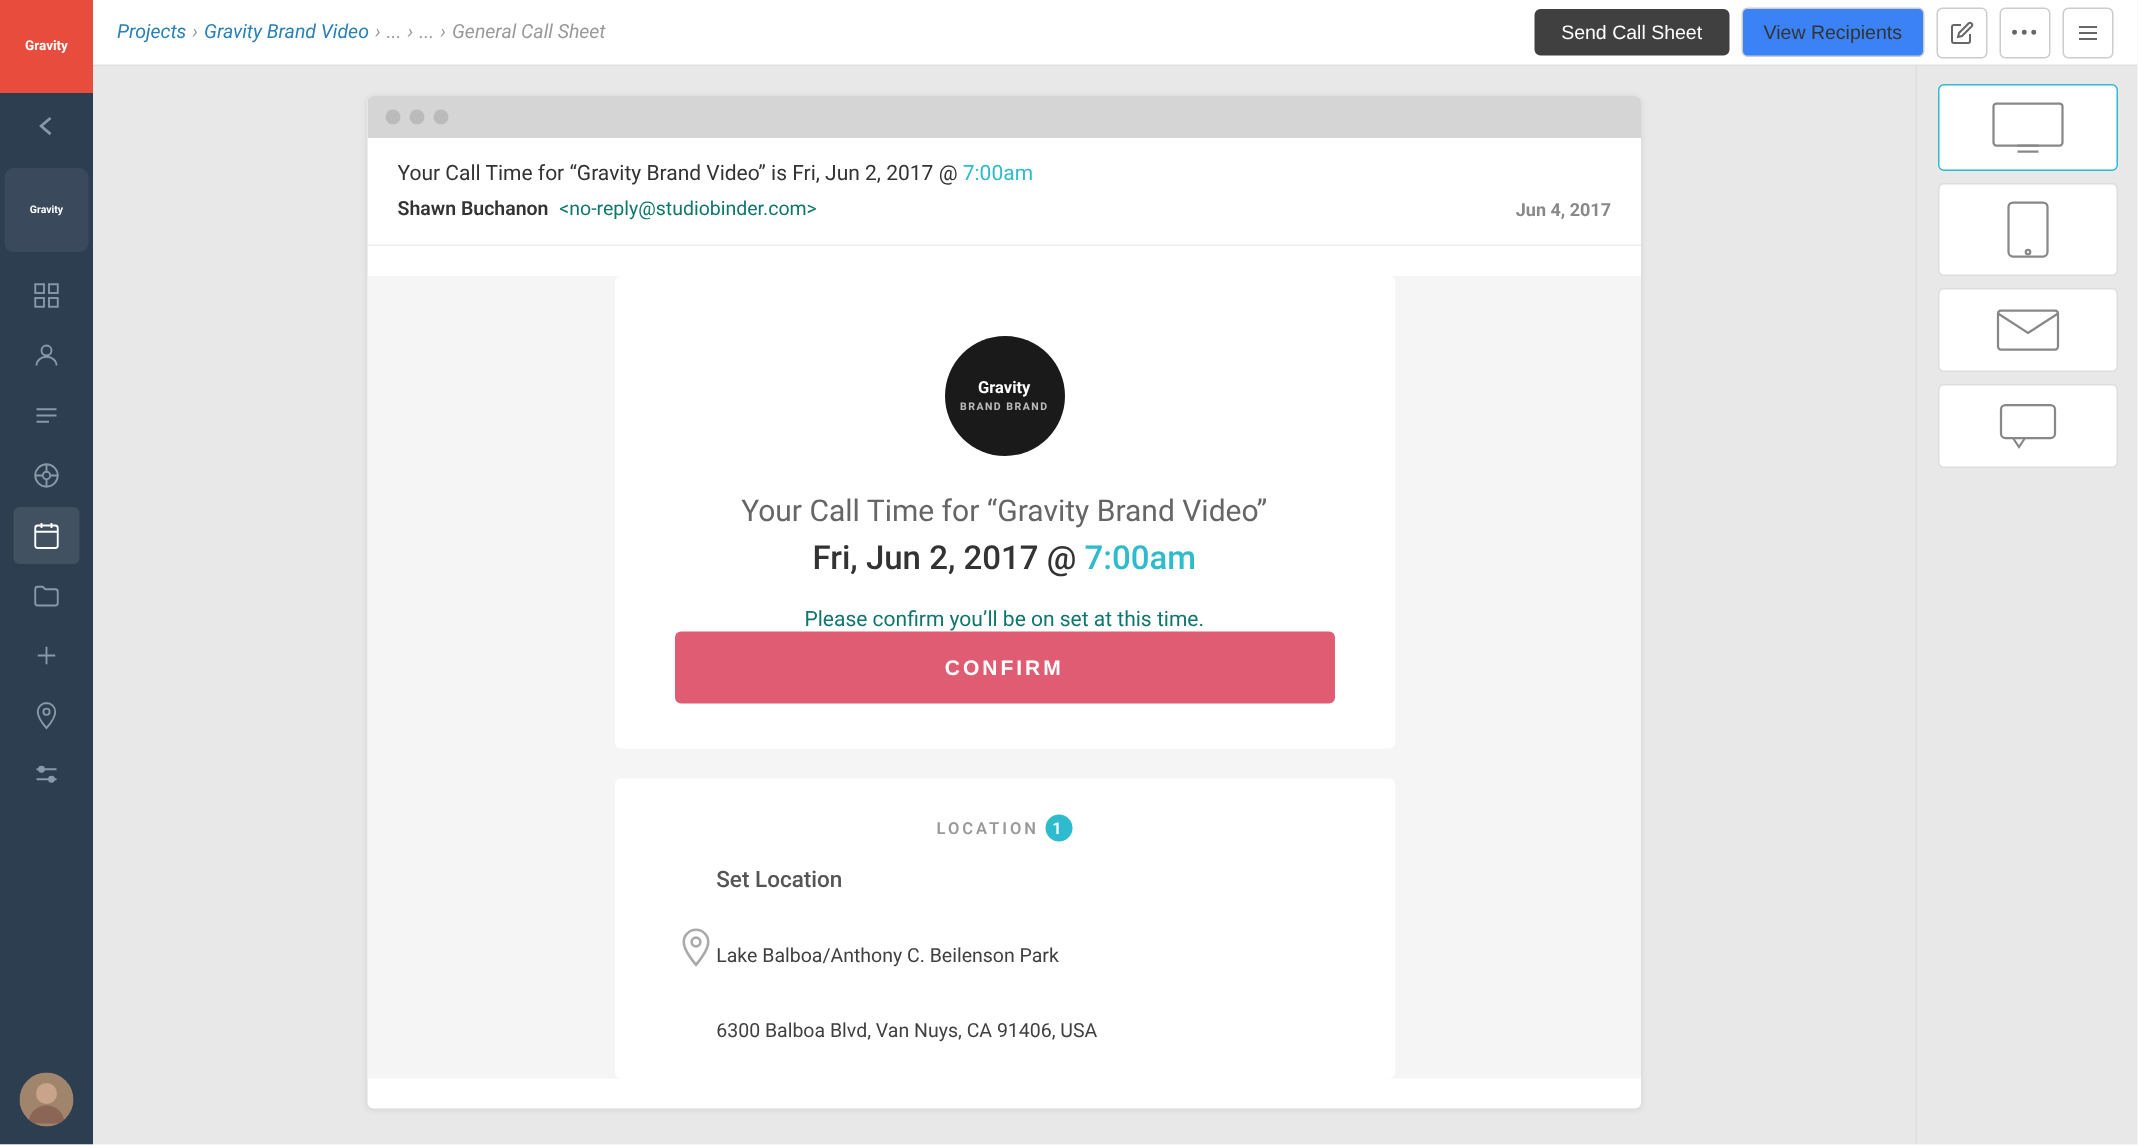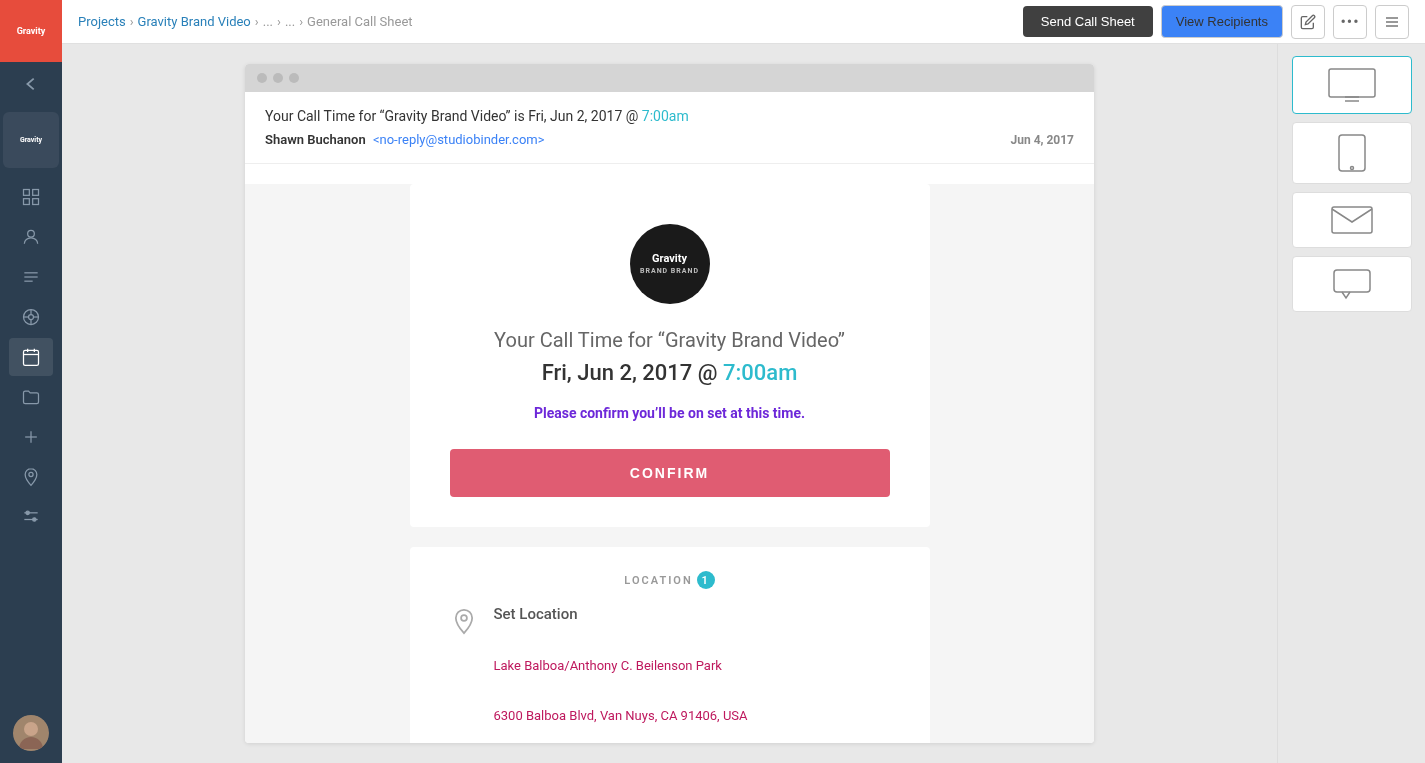--- a/index.html
+++ b/index.html
@@ -97,21 +97,21 @@
       background: white;
       border-bottom: 1px solid #e0e0e0;
       display: flex;
       align-items: center;
       padding: 0 16px;
       gap: 8px;
       flex-shrink: 0;
     }
     .breadcrumb {
       display: flex; align-items: center; gap: 4px;
-      font-size: 13px; color: #555;
+      font-size: 13px; color: #555; font-style: italic;
     }
     .breadcrumb a { color: #2980b9; text-decoration: none; }
     .breadcrumb span { color: #999; }
     .topbar-spacer { flex: 1; }
     .btn-send {
       background: #404040;
       color: white;
       border: none;
       padding: 8px 18px;
       border-radius: 4px;
@@ -183,21 +183,21 @@
     .email-subject {
       font-size: 14px;
       color: #333;
       margin-bottom: 8px;
     }
     .email-from {
       display: flex; align-items: center; justify-content: space-between;
       font-size: 13px;
     }
     .email-from-name { font-weight: 600; color: #333; }
-    .email-from-address { color: #3b82f6; }
+    .email-from-address { color: #0f766e; }
     .email-date { color: #888; font-size: 12px; font-weight: bold; }
 
     
     .email-body {
       background: #f5f5f5;
       padding: 0;
     }
     .email-card {
       background: white;
       margin: 20px auto;
@@ -226,23 +226,21 @@
       margin-bottom: 8px;
     }
     .email-datetime {
       font-size: 22px;
       color: #333;
       font-weight: 500;
       margin-bottom: 20px;
     }
     .email-confirm-msg {
       font-size: 14px;
-      color: #6d28d9;
-      margin-bottom: 28px;
-      font-weight: bold;
+      color: #0f766e;
     }
     .btn-confirm {
       background: #e05c72;
       color: white;
       border: none;
       padding: 16px 0;
       width: 100%;
       border-radius: 4px;
       font-size: 14px;
       font-weight: 700;
@@ -269,27 +267,27 @@
     }
     .location-badge {
       background: #2dbbcd;
       color: white;
       width: 18px; height: 18px;
       border-radius: 50%;
       font-size: 11px;
       display: flex; align-items: center; justify-content: center;
     }
     .location-row {
-      display: flex; align-items: flex-start; gap: 16px;
+      display: flex; align-items: center; 
     }
     .location-icon { color: #aaa; flex-shrink: 0; margin-top: 2px; }
     .location-name {
       font-size: 15px; color: #555; font-weight: 500; margin-bottom: 4px;
     }
-    .location-address { font-size: 13px; color: #be185d; margin-top: 35px; }
+    .location-address { font-size: 13px; color: #404040; margin-top: 35px; }
 
     
     .device-panel {
       width: 148px;
       background: #e8e8e8;
       border-left: 1px solid #ddd;
       display: flex;
       flex-direction: column;
       align-items: center;
       padding: 12px 8px;

